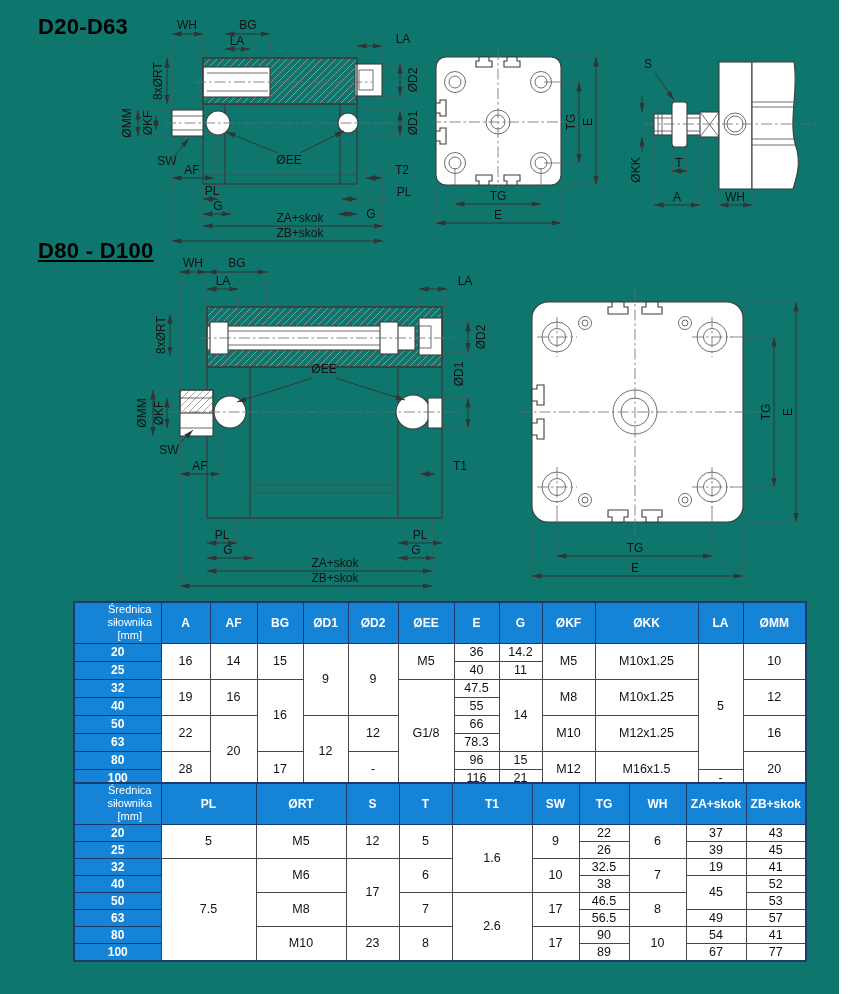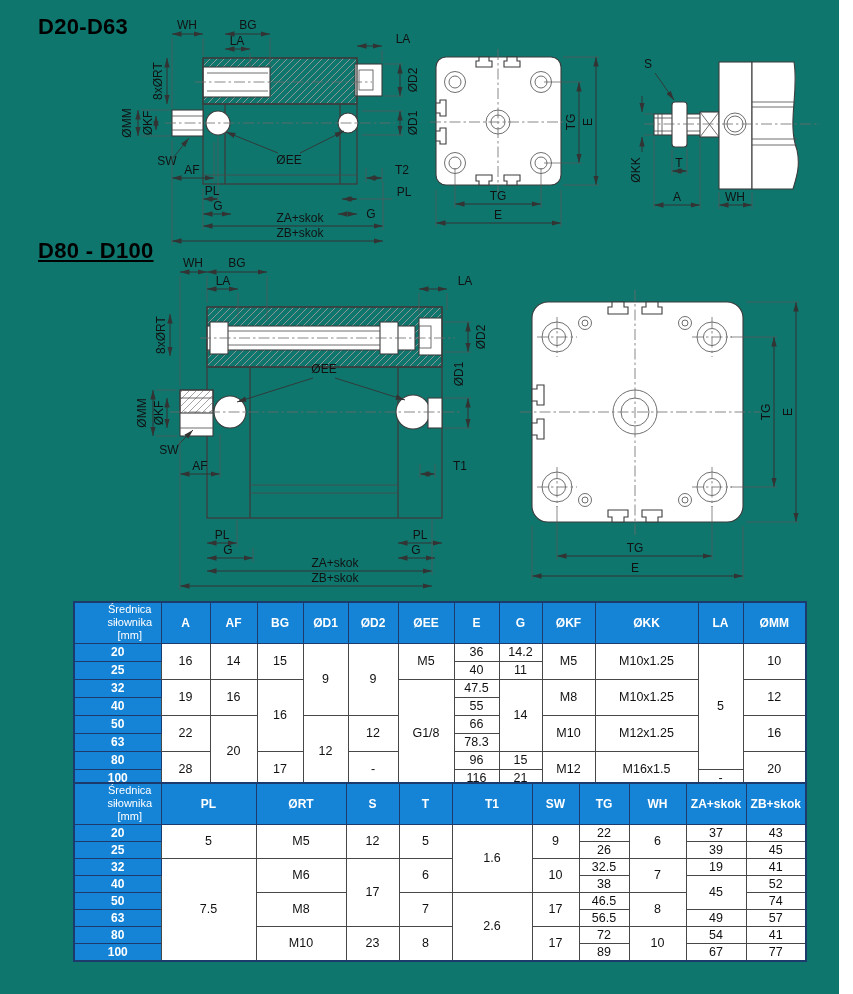--- a/index.html
+++ b/index.html
@@ -552,35 +552,35 @@
         <td>52</td>
       </tr>
       <tr>
         <td class="dia">50</td>
         <td rowspan="2">M8</td>
         <td rowspan="2">7</td>
         <td rowspan="4">2.6</td>
         <td rowspan="2">17</td>
         <td>46.5</td>
         <td rowspan="2">8</td>
-        <td>74</td>
+        <td>53</td>
       </tr>
       <tr>
         <td class="dia">63</td>
         <td>56.5</td>
         <td>49</td>
         <td>57</td>
       </tr>
       <tr>
         <td class="dia">80</td>
         <td rowspan="2">M10</td>
         <td rowspan="2">23</td>
         <td rowspan="2">8</td>
         <td rowspan="2">17</td>
-        <td>72</td>
+        <td>90</td>
         <td rowspan="2">10</td>
         <td>54</td>
         <td>41</td>
       </tr>
       <tr>
         <td class="dia">100</td>
         <td>89</td>
         <td>67</td>
         <td>77</td>
       </tr>

